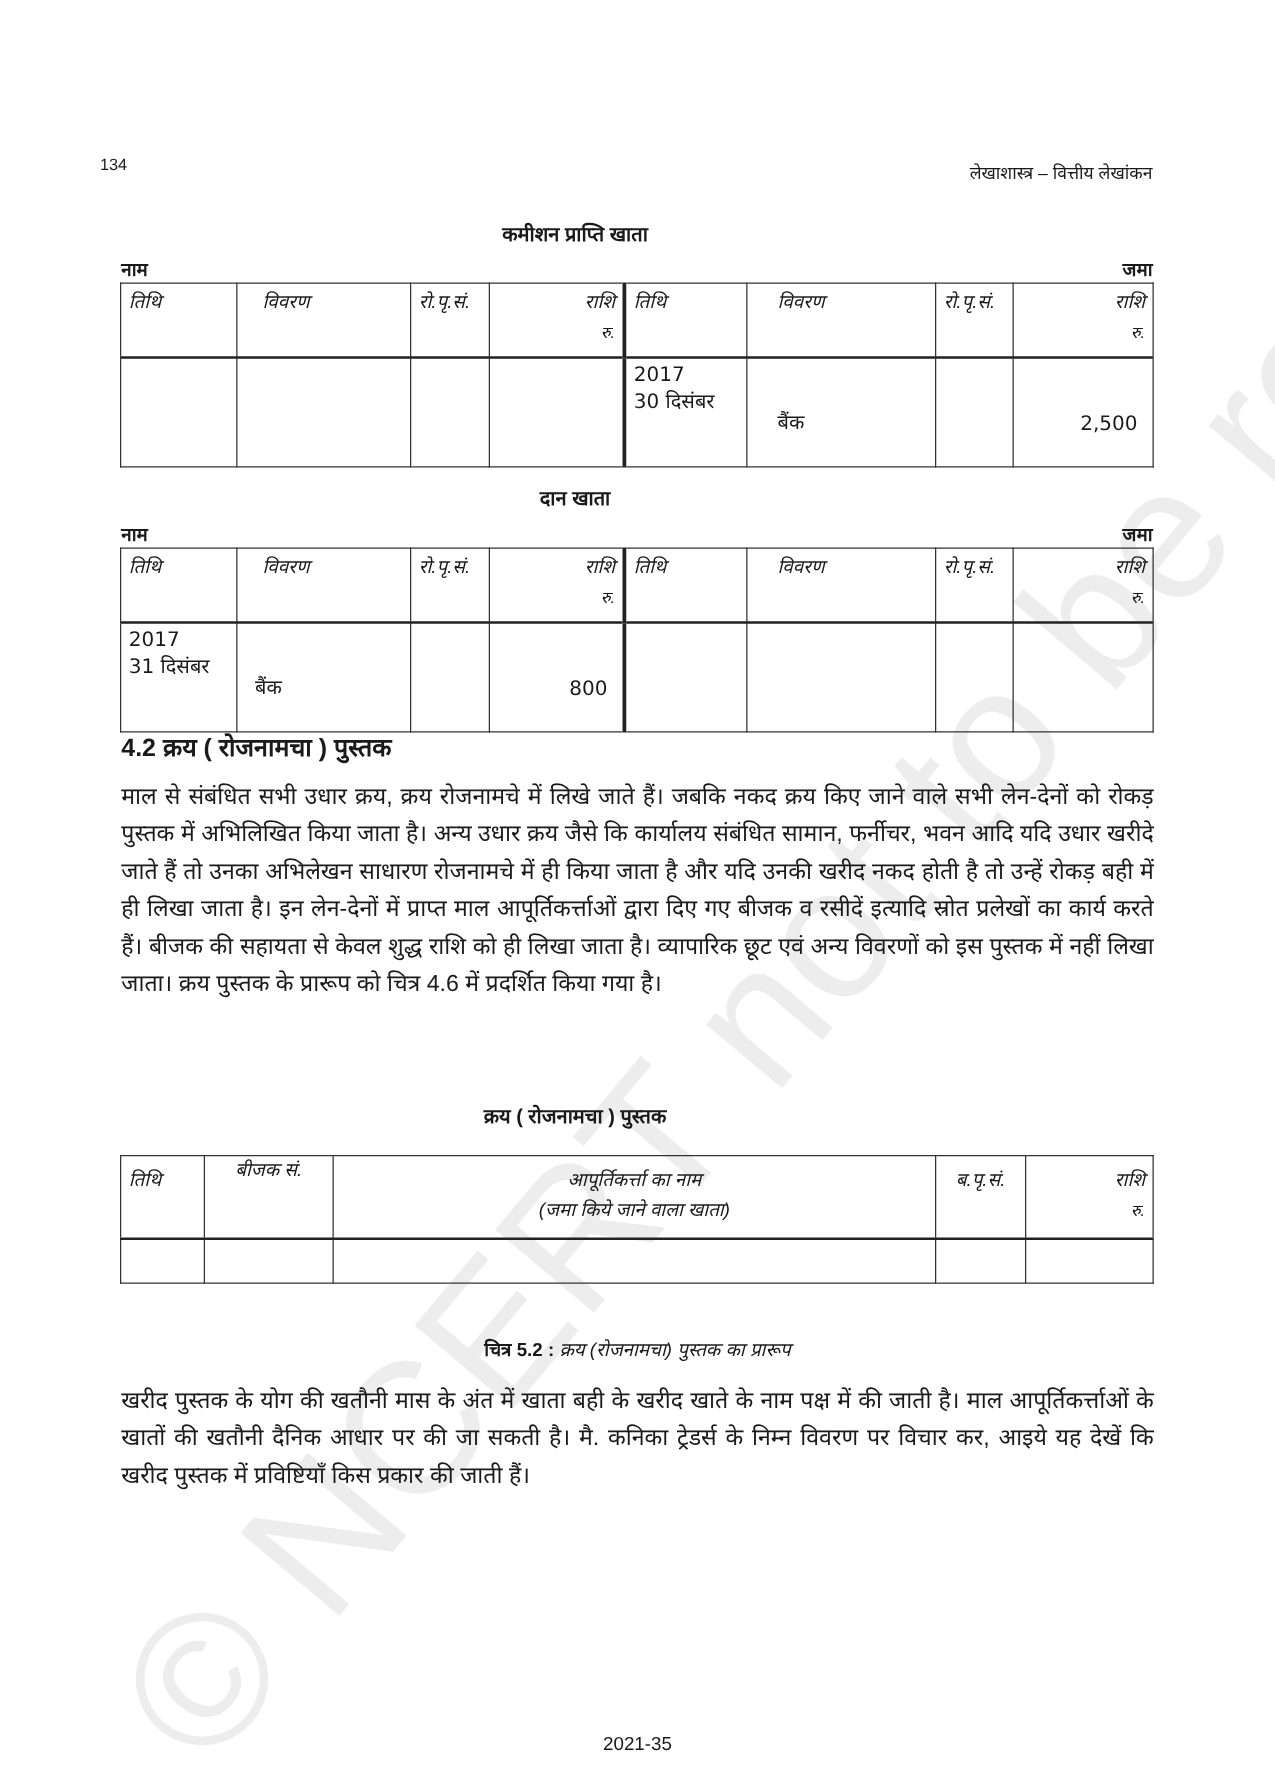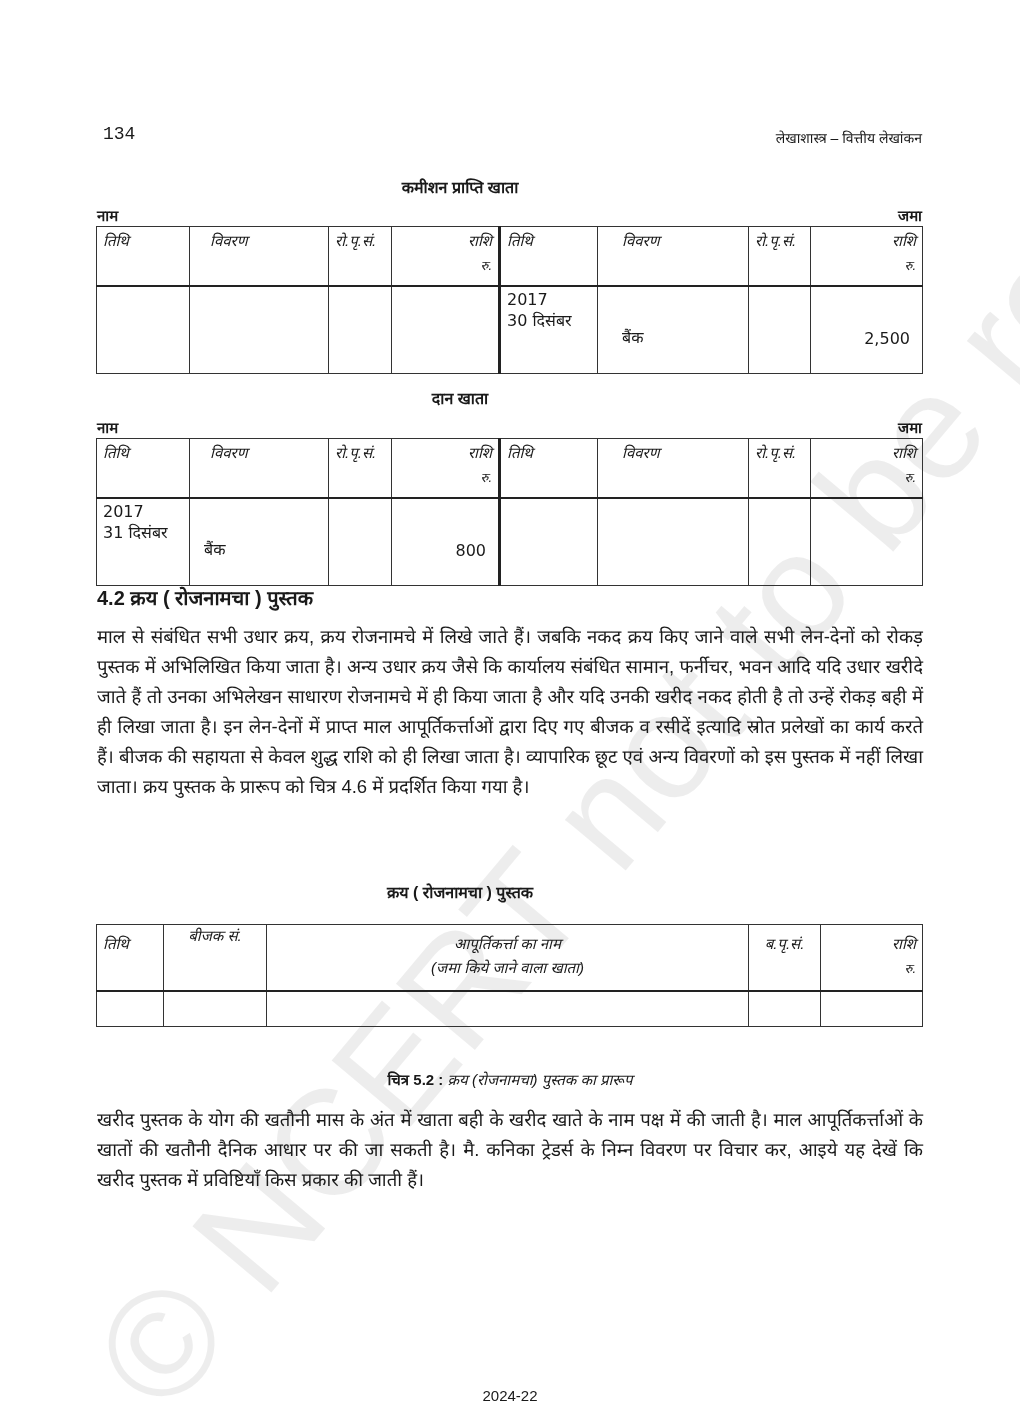--- a/index.html
+++ b/index.html
@@ -2,21 +2,21 @@
 <html><head>
   <meta charset="utf-8">
   <style>
     html, body { margin: 0; padding: 0; }
     body {
       width: 1020px; height: 1428px; position: relative; overflow: hidden;
       background: #ffffff; color: #1a1a1a;
       font-family: "DejaVu Serif", "Liberation Serif", serif;
     }
     .abs { position: absolute; }
-    .page-no { left: 103px; top: 124px; font-size: 18px; font-family: Liberation Mono, monospace; }
+    .page-no { left: 80px; top: 124px; font-size: 13px; font-family: Liberation Sans, sans-serif; }
     .running-head { right: 98px; top: 128px; font-size: 14px; font-family: "Liberation Sans", sans-serif; }
     .tbl-title { left: 0; width: 920px; text-align: center; font-size: 16px; font-weight: bold; font-family: "Liberation Sans", sans-serif; }
     .side-label { font-size: 15px; font-weight: bold; font-family: Liberation Serif, serif; }
     table.ledger {
       position: absolute; border-collapse: collapse; table-layout: fixed;
       border: 1px solid #b91c1c; font-size: 15px;
     }
     table.ledger td { border: 1px solid #333; vertical-align: top; padding: 3px 6px; }
     table.ledger tr.head td { font-style: italic; height: 52px; font-family: "Liberation Sans", sans-serif; font-size: 15px; }
     table.ledger tr.head { border-bottom: 2px solid #222; }
@@ -171,13 +171,13 @@
     <td></td>
     <td></td>
   </tr>
 </tbody>
   </table>
 
 <div class="abs caption" style="top:1069px;"><b>चित्र 5.2 :</b> <i>क्रय (रोजनामचा) पुस्तक का प्रारूप</i></div>
 
 <div class="abs para" style="top:1105px;">खरीद पुस्तक के योग की खतौनी मास के अंत में खाता बही के खरीद खाते के नाम पक्ष में की जाती है। माल आपूर्तिकर्त्ताओं के खातों की खतौनी दैनिक आधार पर की जा सकती है। मै. कनिका ट्रेडर्स के निम्न विवरण पर विचार कर, आइये यह देखें कि खरीद पुस्तक में प्रविष्टियाँ किस प्रकार की जाती हैं।</div>
 
-<div class="abs footer">2024-22</div>
+<div class="abs footer">2021-35</div>
 
 </body></html>

